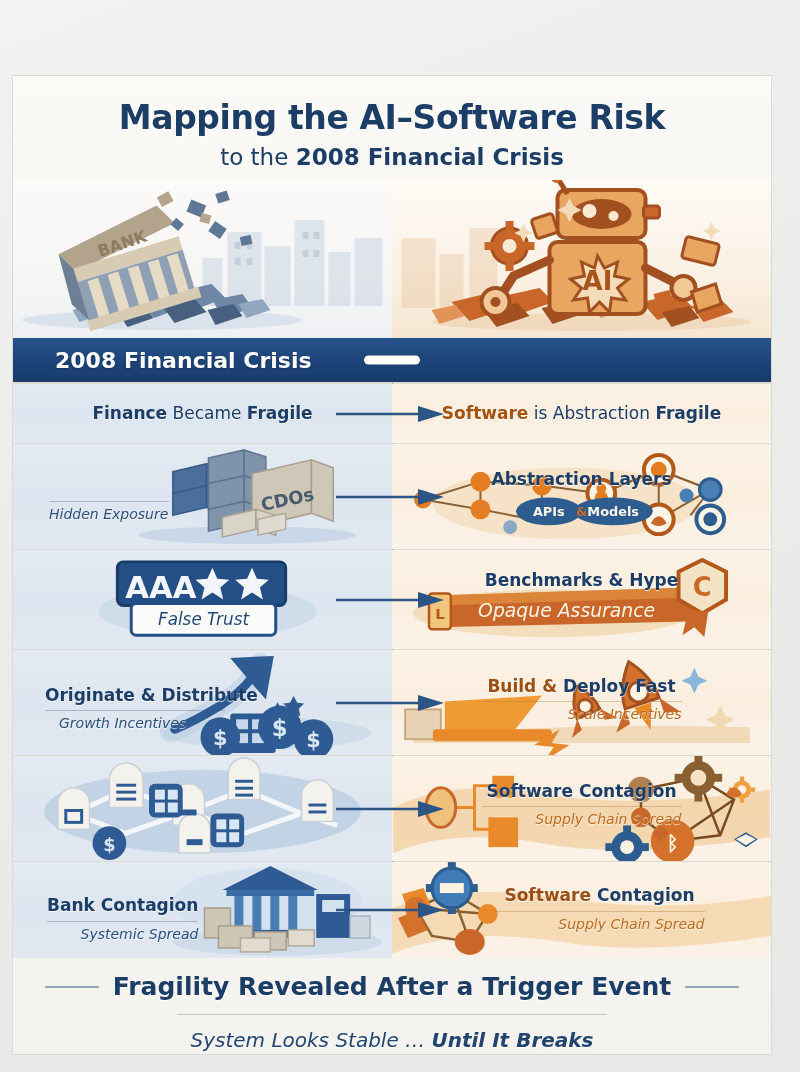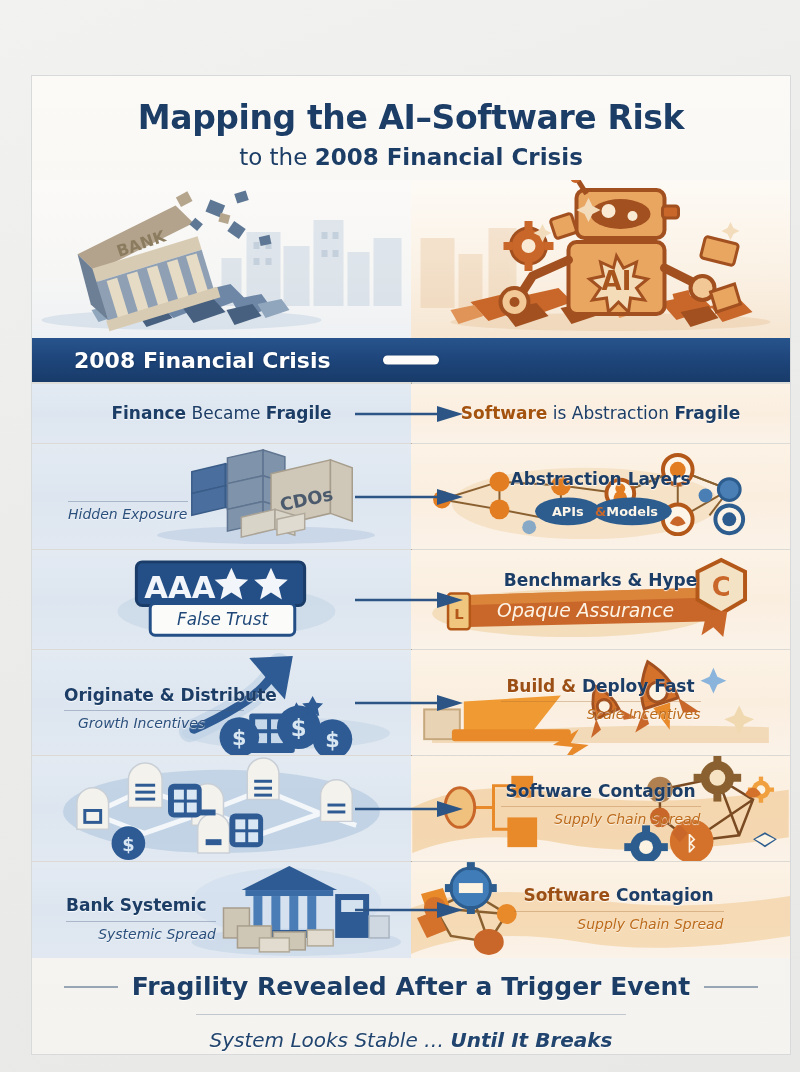--- a/index.html
+++ b/index.html
@@ -9,21 +9,21 @@
     height: 1072px;
     overflow: hidden;
     font-family: "Liberation Sans", sans-serif;
     background: linear-gradient(160deg, #f2f2f0 0%, #ececeb 40%, #e8e8e6 100%);
     position: relative;
   }
 
   
   #infographic {
     position: absolute;
-    left: 31px; top: 75px;
+    left: 12px; top: 75px;
     width: 760px; height: 980px;
     border: 1px solid #d7d9da;
     background: linear-gradient(180deg,#fbfaf7 0%, #f8f6f2 22%, #f7f5f1 60%, #f4f3ef 100%);
     overflow: hidden;
   }
 
   
   .title-block { padding: 22px 0 6px; text-align: center; }
   .title-main {
     font-family: "DejaVu Sans", sans-serif;
@@ -642,21 +642,21 @@
                 <rect x="206" y="64" width="34" height="22"></rect>
               <rect x="242" y="70" width="32" height="18"></rect>
             </g>
             <g fill="#e1dccf" stroke="#b1a997" stroke-width="1.5">
               <rect x="228" y="76" width="30" height="14"></rect>
                 <rect x="276" y="68" width="26" height="16"></rect>
             </g>
           </svg>
         </div>
         <div class="txt" style="align-self:flex-start;margin-left:24px;margin-top:18px;text-align:left">
-          <div class="lbl">Bank Systemic</div>
+          <div class="lbl">Bank Contagion</div>
           <div class="rule" style="margin-left:0;width:150px"></div>
           <div class="sub" style="text-align:right;margin-left:10px">Systemic Spread</div>
         </div>
       </div>
       <div class="cell cell-right">
         <div class="cell-art">
           <svg viewBox="0 0 380 96">
             <path d="M0 46 q70 -26 170 -10 q100 16 210 -2 l0 40 q-130 20 -210 6 q-100 -16 -170 12z" fill="#f2d1a3" opacity=".7"></path>
             <g stroke="#8a6030" stroke-width="2.5" fill="none">
               <path d="M24 46 L60 30 L96 52 L78 80 L40 74 Z M60 30 L78 80 M24 46 L96 52"></path>

